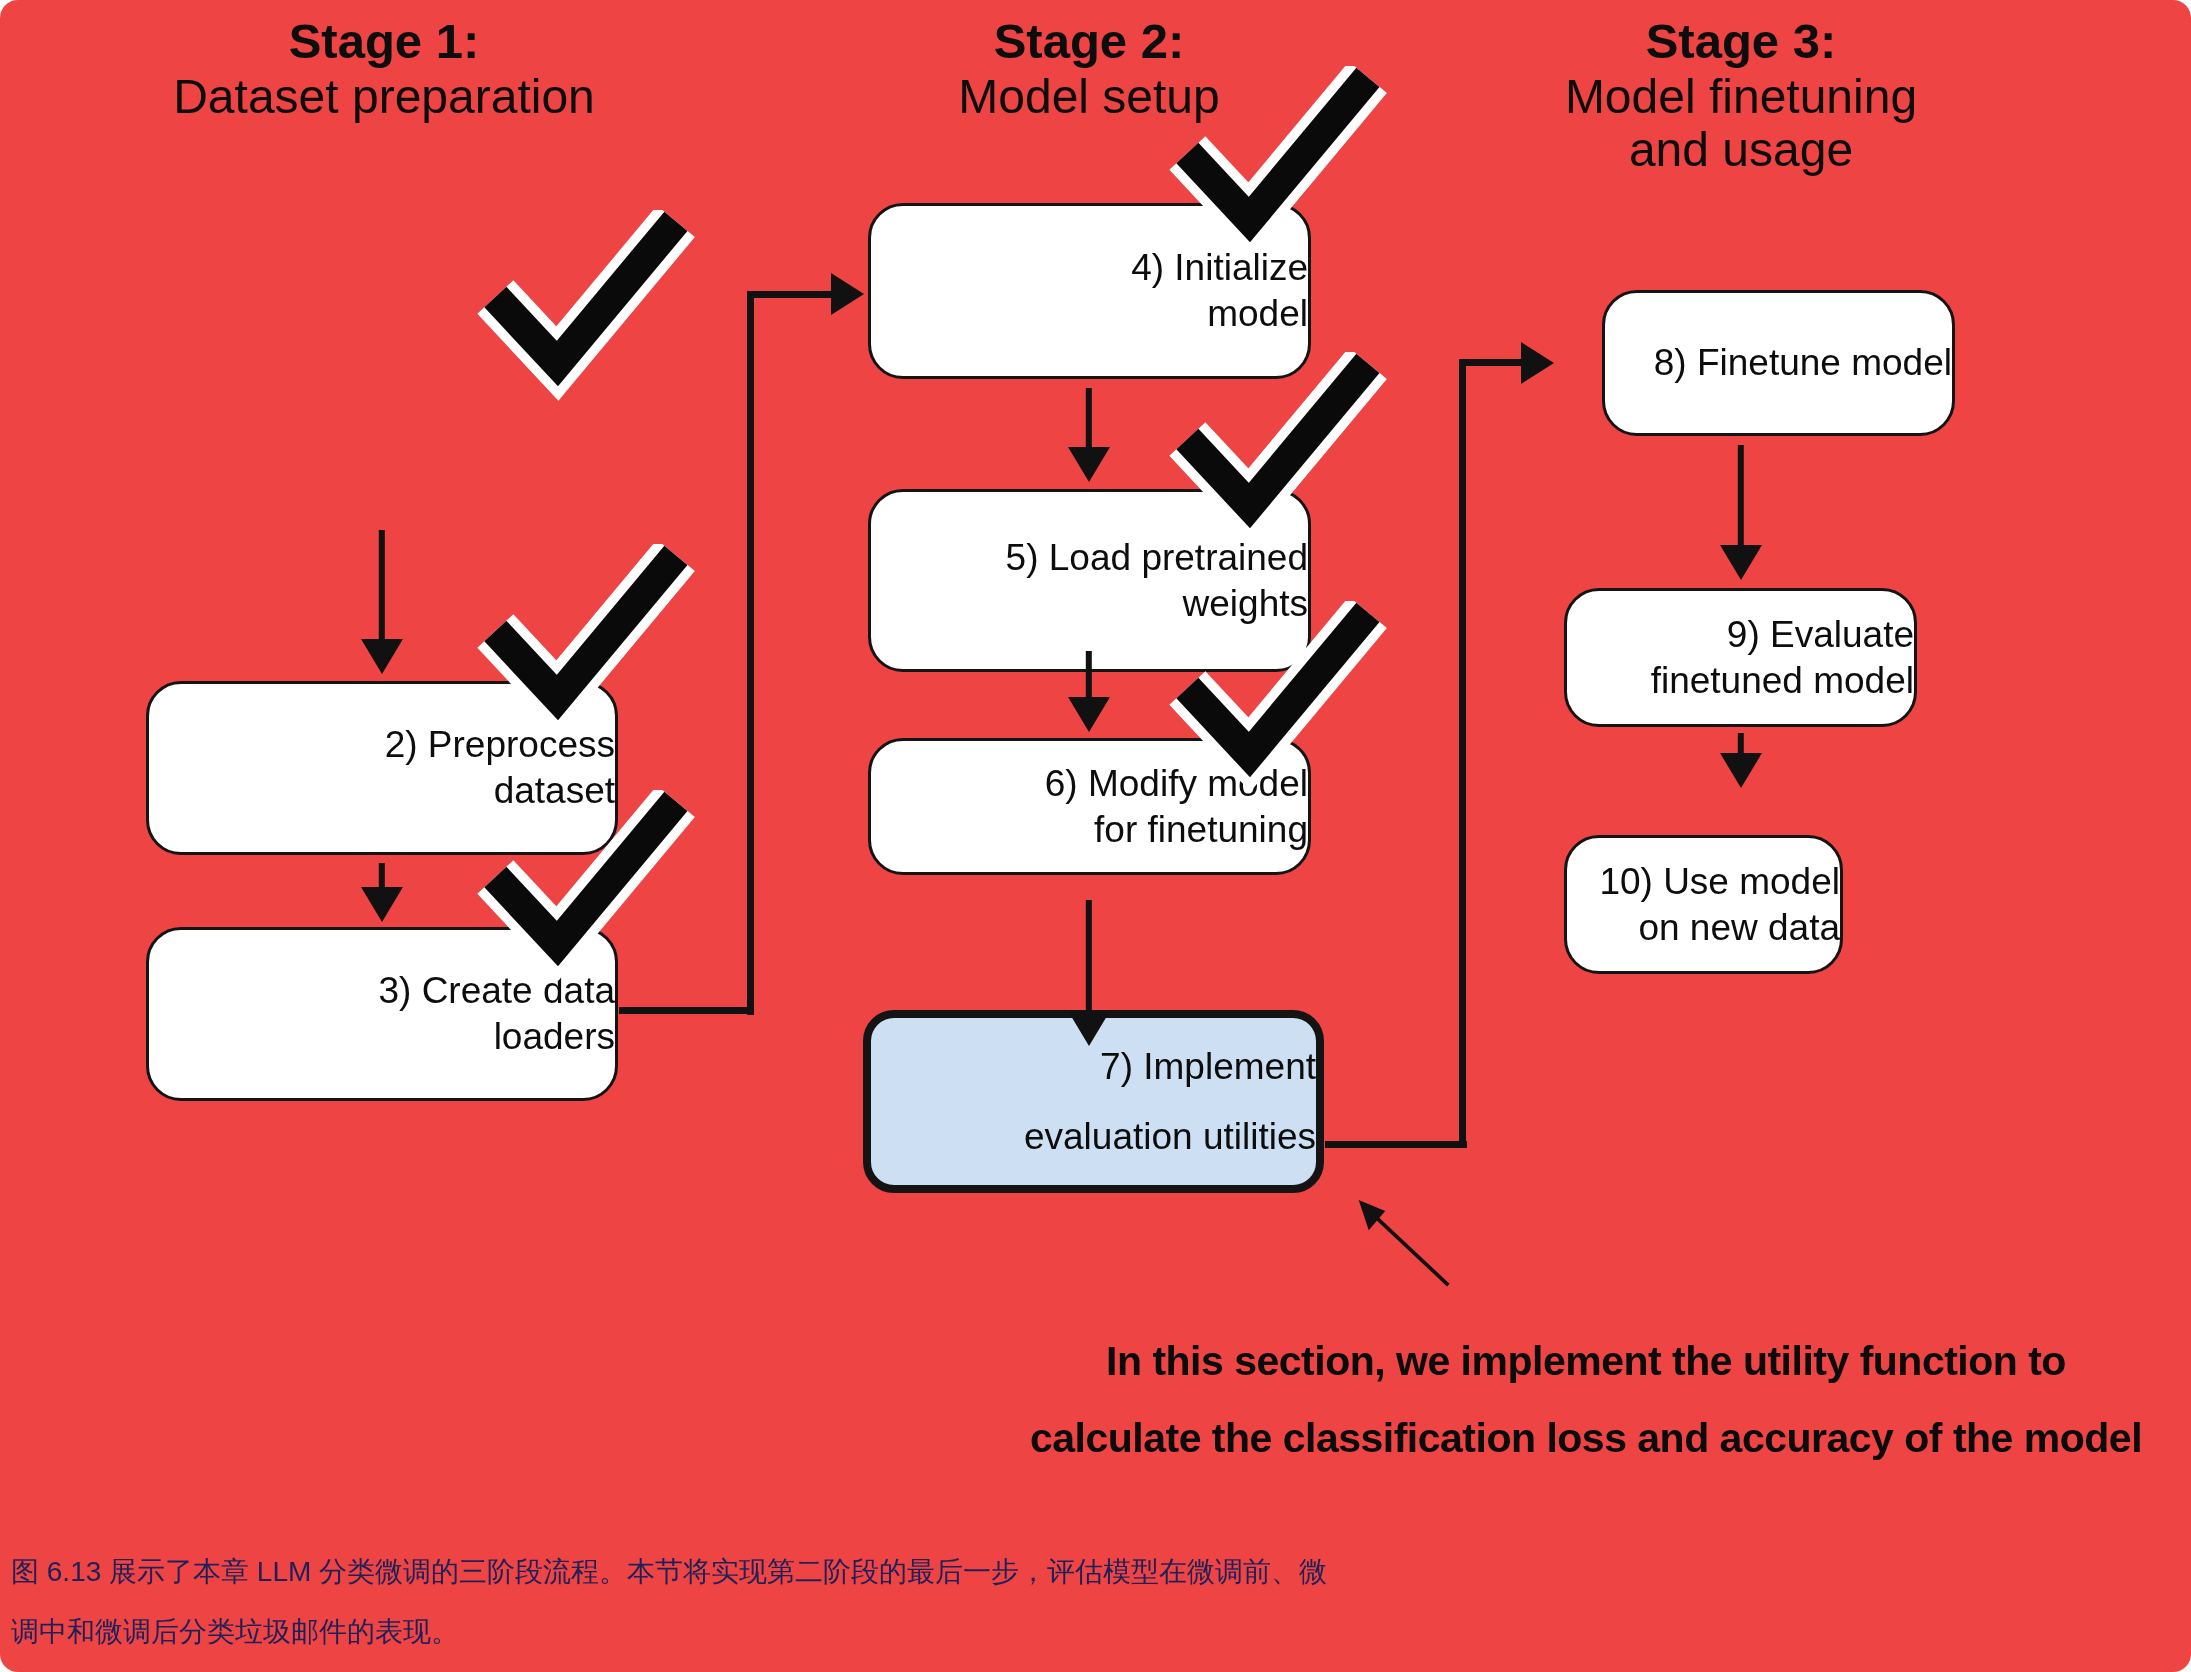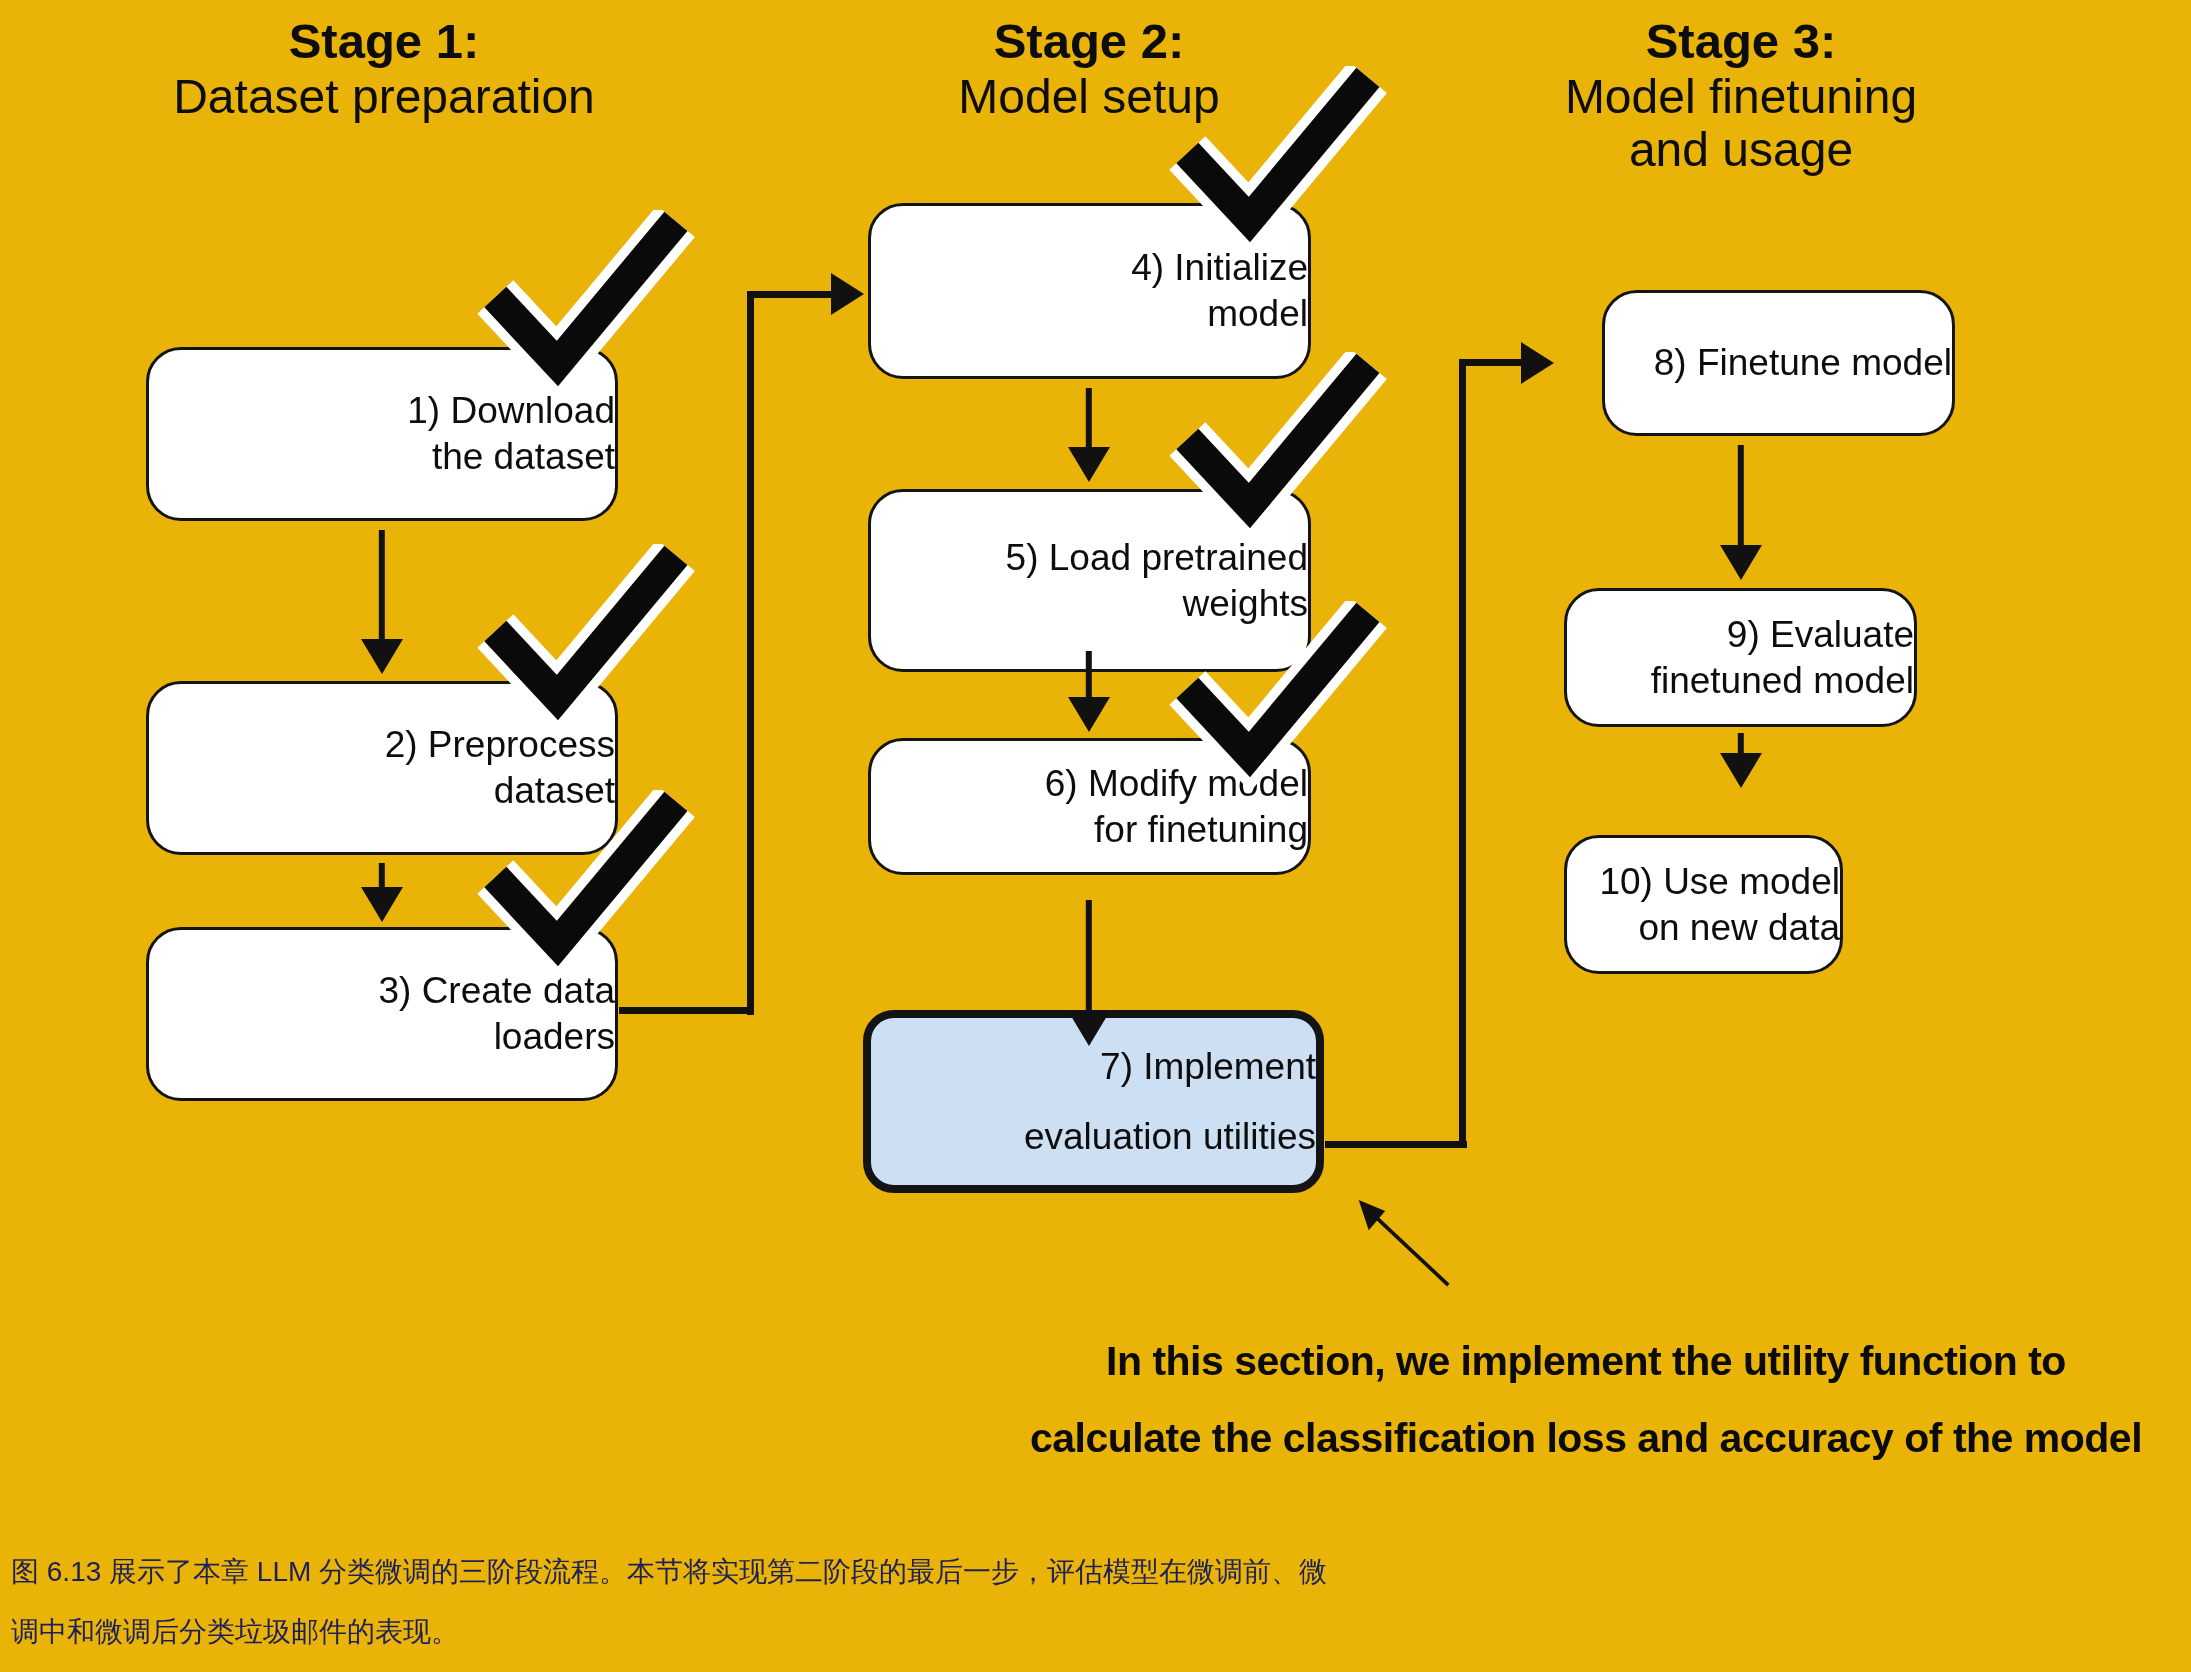--- a/index.html
+++ b/index.html
@@ -1,17 +1,17 @@
 <!DOCTYPE html>
 <html style="font-size:14.6px"><head>
 <meta charset="utf-8">
 <style>
   html,body{margin:0;padding:0;background:#ffffff;}
   body{font-family:"Liberation Sans","DejaVu Sans",sans-serif;}
-  .canvas{position:relative;width:2191px;height:1672px;background:#eab308;overflow:hidden;}
+  .canvas{position:relative;width:2191px;height:1672px;background:#ef4444;overflow:hidden;border-radius:18px;}
 
   
   .stage-header{position:absolute;width:512px;text-align:center;color:#0d0d0d;}
   .stage-title{font-size:49px;font-weight:bold;line-height:57px;}
   .stage-sub{font-size:48px;font-weight:normal;line-height:53px;}
 
   
   .box{position:absolute;box-sizing:border-box;border:3.7px solid #141414;border-radius:35px;
        background:#ffffff;display:flex;flex-direction:column;align-items:flex-end;justify-content:center;
        text-align:center;color:#0d0d0d;font-size:37px;line-height:46px;}
@@ -50,24 +50,20 @@
   <div class="stage-header" style="left:833px;top:12.8px;">
     <div class="stage-title">Stage 2:</div>
     <div class="stage-sub">Model setup</div>
   </div>
   <div class="stage-header" style="left:1485px;top:12.8px;">
     <div class="stage-title">Stage 3:</div>
     <div class="stage-sub">Model finetuning</div>
     <div class="stage-sub">and usage</div>
   </div>
 
-  <div class="box" style="left:146px;top:347px;width:472px;height:174px;">
-    <div>1) Download</div>
-    <div>the dataset</div>
-  </div>
   <div class="box" style="left:146px;top:681px;width:472px;height:174px;">
     <div>2) Preprocess</div>
     <div>dataset</div>
   </div>
   <div class="box" style="left:146px;top:927px;width:472px;height:174px;">
     <div>3) Create data</div>
     <div>loaders</div>
   </div>
 
   <div class="box" style="left:868px;top:203px;width:443px;height:176px;">

